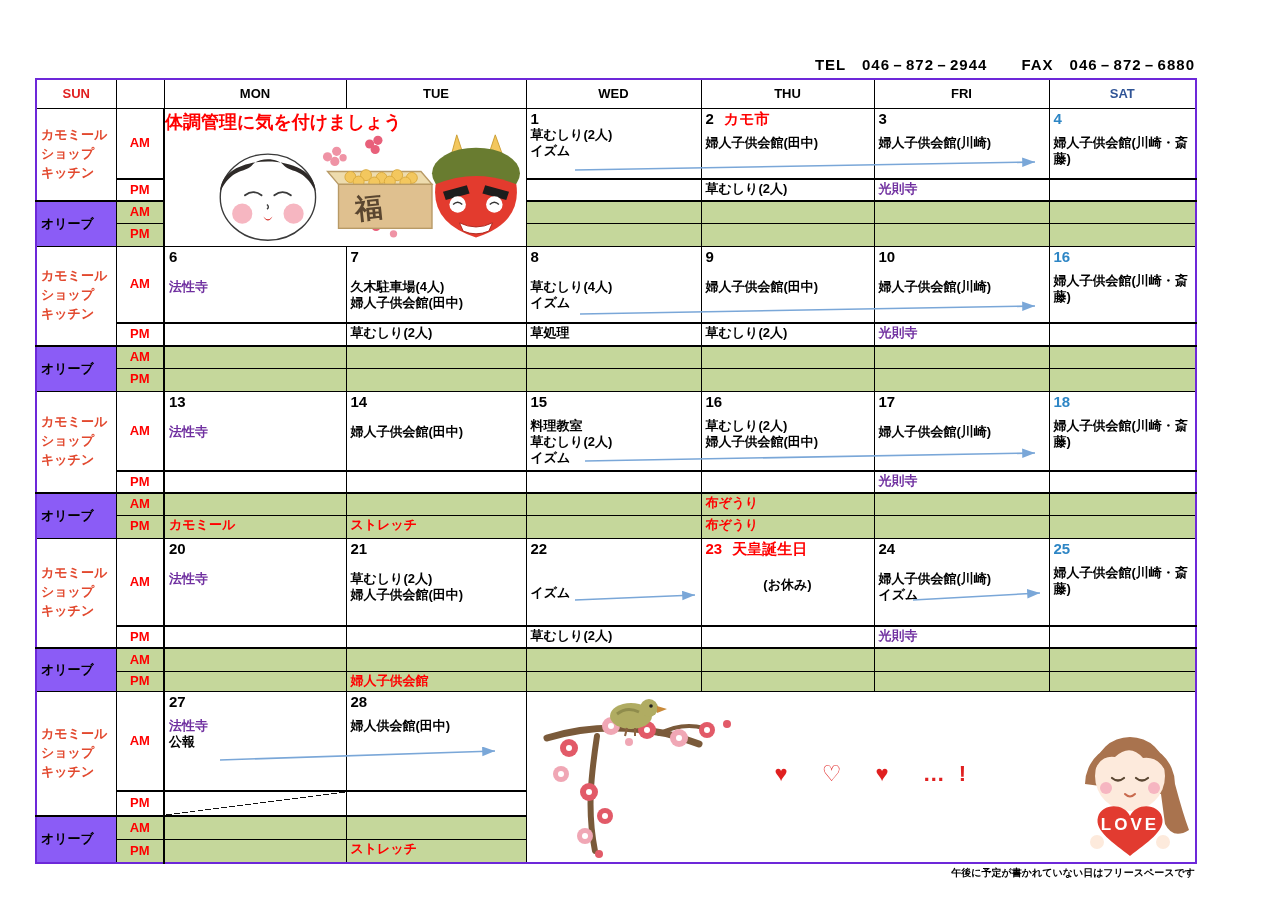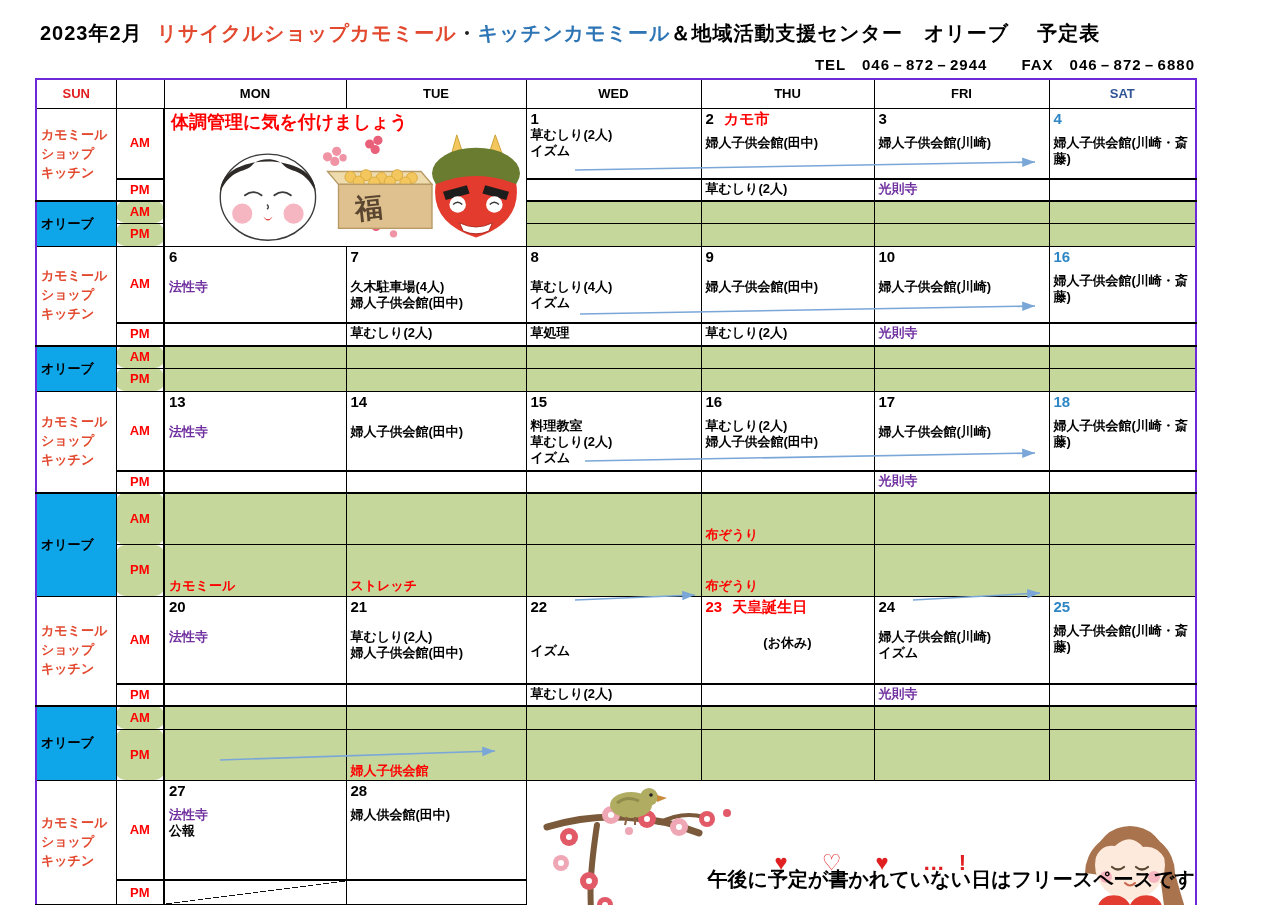--- a/index.html
+++ b/index.html
@@ -17,60 +17,57 @@
   #contact .fax{margin-left:34px;}
   
   #tablewrap{position:absolute;left:35px;top:78px;width:1160px;}
   table{border-collapse:collapse;table-layout:fixed;width:1160px;border:2px solid #6d28d9;}
   td{border:1px solid #000;vertical-align:top;padding:1px 4px;overflow:hidden;font-size:13px;line-height:1.25;}
   tr.headrow td{vertical-align:middle;text-align:center;font-size:13px;padding:4px 2px;}
   td.sun-h{color:#e02020;}
   td.sat-h{color:#305496;}
   td.shop{vertical-align:middle;color:#e2492f;font-size:13px;line-height:1.45;}
   .shop-t{white-space:pre-line;}
-  td.olive-l{vertical-align:middle;background:#0ea5e9;color:#000;font-size:13px;}
-  td.ampm{vertical-align:middle;text-align:center;color:#ff0000;font-size:13px;border-right-width:2px;border-radius:9px;}
+  td.olive-l{vertical-align:middle;background:#8b5cf6;color:#000;font-size:13px;}
+  td.ampm{vertical-align:middle;text-align:center;color:#ff0000;font-size:13px;border-right-width:2px;}
   td.o{background:#c5d79b;}
   tr.pmrow td{border-top-width:2px;}
   tr.oamrow td{border-top-width:2px;}
   .date{font-size:15px;line-height:17px;color:#000;}
   .date .tag{margin-left:10px;}
   .date.blue{color:#2e86c5;}
   .date.red{color:#ff0000;}
   .ln{font-size:13px;}
   .b{color:#000000;}
   .p{color:#7030a0;}
-  .r{color:#ff0000;margin-top:32px;}
+  .r{color:#ff0000;}
   .g8{margin-top:8px;}
   .g14{margin-top:14px;}
   .g28{margin-top:28px;}
   .center-note{text-align:center;margin-top:20px;color:#000;font-size:13px;}
   .diag{background-image:linear-gradient(to bottom right,transparent 49.2%,#111 49.2%,#111 50.8%,transparent 50.8%);}
   
   td.piccell{position:relative;padding:0;}
-  .health-msg{position:absolute;left:6px;top:2px;font-size:18px;color:#ff0000;white-space:nowrap;}
+  .health-msg{position:absolute;left:0;top:2px;font-size:18px;color:#ff0000;white-space:nowrap;}
   .setsubun{position:absolute;left:25px;top:22px;}
   
   td.deco{position:relative;padding:0;}
   .plum{position:absolute;left:12px;top:4px;}
   .hearts{position:absolute;left:248px;top:68px;font-size:22px;color:#e02020;letter-spacing:14px;white-space:nowrap;}
   .lovegirl{position:absolute;left:528px;top:20px;}
   
   #arrows{position:absolute;left:0;top:0;pointer-events:none;}
   
-  #footnote{position:absolute;top:866px;left:35px;width:1160px;text-align:right;font-size:20px;}
+  #footnote{position:absolute;top:866px;left:35px;width:1160px;text-align:right;font-size:10px;}
 </style>
 </head>
 <body>
 
 <div id="page">
 
-  <div id="title">
-    <span class="t-month">2023年2月</span><span class="t-shop">リサイクルショップカモミール</span><span class="t-dot">・</span><span class="t-kitchen">キッチンカモミール</span><span class="t-rest">＆地域活動支援センター　オリーブ</span><span class="t-suffix">予定表</span>
-  </div>
 
   <div id="contact">
     <span class="tel">TEL　046－872－2944</span><span class="fax">FAX　046－872－6880</span>
   </div>
 
   <div id="tablewrap">
   <table>
     <colgroup>
       <col style="width:80px">
           <col style="width:48px">

